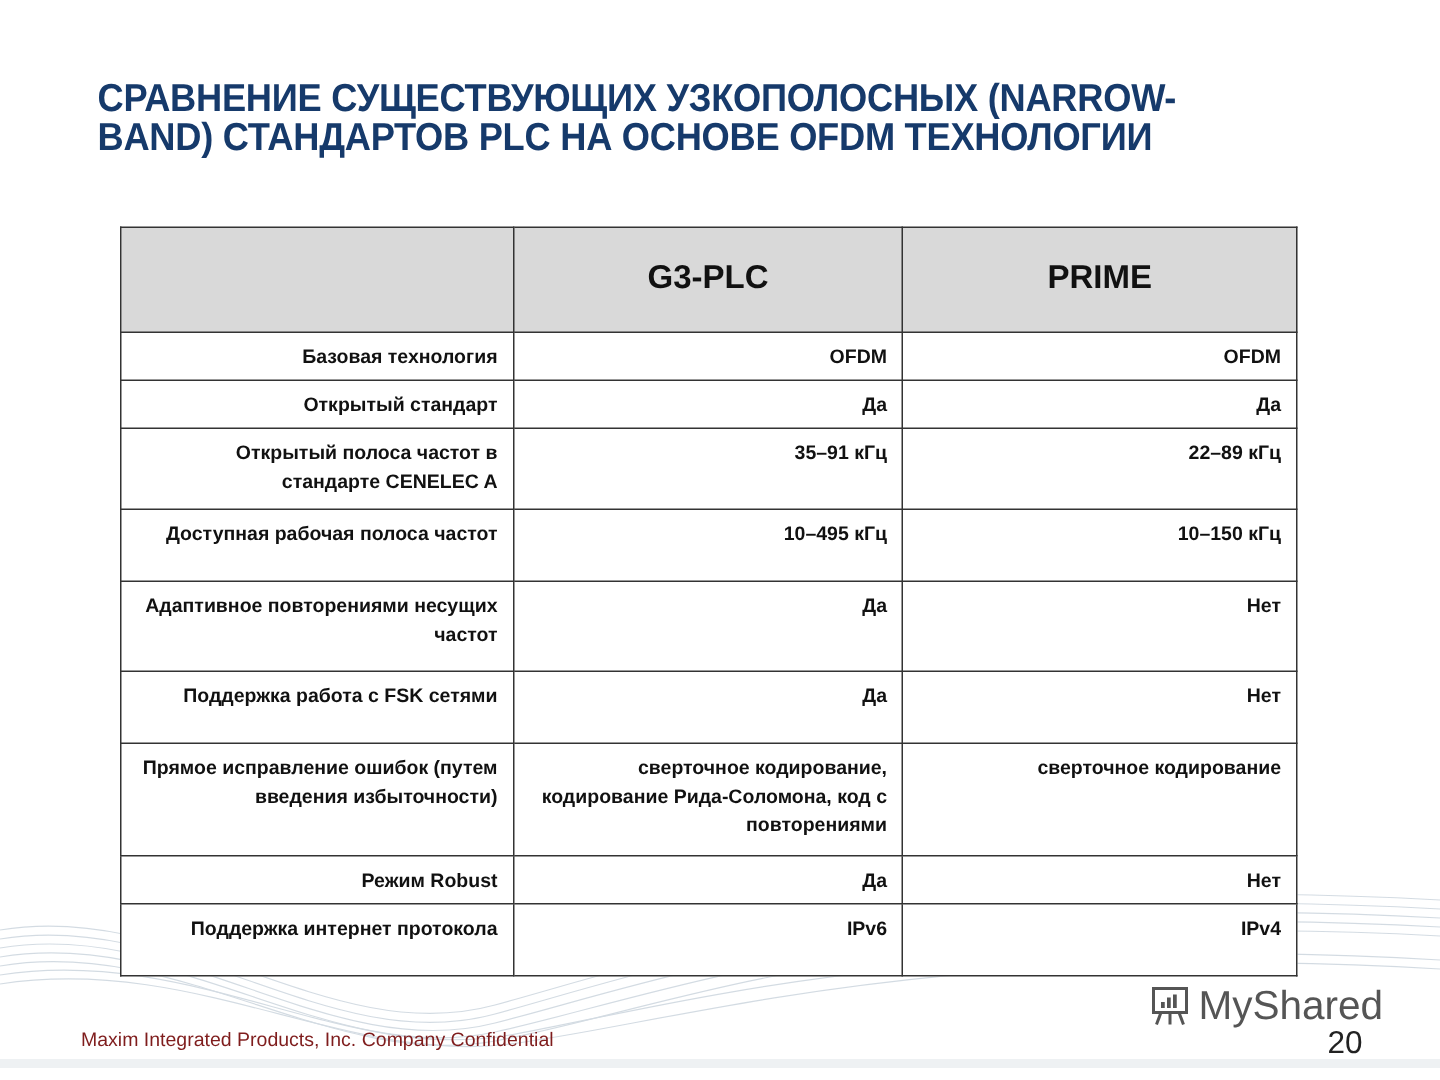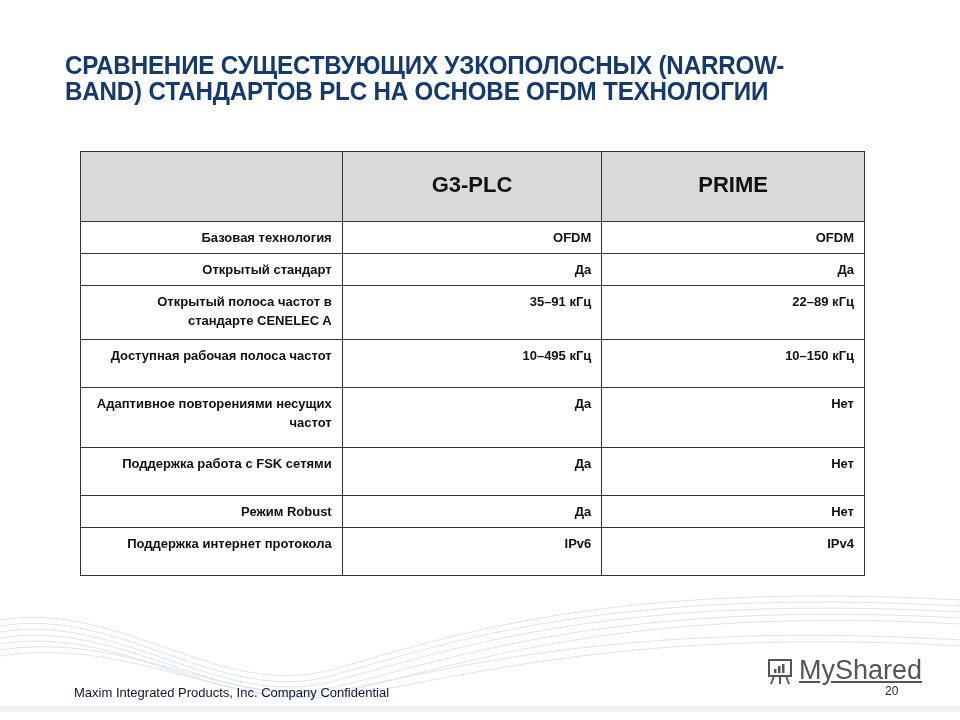--- a/index.html
+++ b/index.html
@@ -29,30 +29,30 @@
       padding: 6px 10px 4px 10px; line-height: 19px; text-align: right;
     }
     table.cmp thead th {
       background: #d9d9d9; height: 42px; font-size: 22px; font-weight: bold;
       text-align: center; vertical-align: top; padding-top: 23px; color: #111;
     }
     col.c1 { width: 262px; }
     col.c2 { width: 260px; }
     col.c3 { width: 263px; }
     .footer {
-      position: absolute; left: 74px; top: 685px; font-size: 13px; color: #0f172a;
+      position: absolute; left: 54px; top: 685px; font-size: 13px; color: #7f1d1d;
       z-index: 2;
     }
     .page-num {
-      position: absolute; left: 885px; top: 684px; font-size: 12px; color: #222;
+      position: absolute; left: 885px; top: 684px; font-size: 21px; color: #222;
       z-index: 3;
     }
     .logo {
-      position: absolute; left: 765px; top: 655px; display: flex; align-items: center;
-      color: #555; font-size: 27px; z-index: 2; text-decoration: underline;
+      position: absolute; left: 765px; top: 655px; display: flex; align-items: flex-start;
+      color: #555; font-size: 27px; z-index: 2;
     }
     .logo svg { margin-right: 4px; }
   </style>
 </head>
 <body>
 
 <svg class="bg-waves" viewBox="0 0 960 160" preserveAspectRatio="none">
   <g fill="none" stroke="#c9d3dc" stroke-width="0.8" opacity="0.8">
     <path d="M0 60 C 120 40, 220 140, 330 110 S 600 20, 960 40"></path>
     <path d="M0 66 C 120 46, 220 146, 330 116 S 600 26, 960 46"></path>
@@ -109,20 +109,25 @@
     <tr style="height:60px">
       <td>Адаптивное повторениями несущих частот</td>
       <td>Да</td>
       <td>Нет</td>
     </tr>
     <tr style="height:48px">
       <td>Поддержка работа с FSK сетями</td>
       <td>Да</td>
       <td>Нет</td>
     </tr>
+    <tr style="height:75px">
+      <td>Прямое исправление ошибок (путем введения избыточности)</td>
+      <td>сверточное кодирование, кодирование Рида-Соломона, код с повторениями</td>
+      <td>сверточное кодирование</td>
+    </tr>
     <tr style="height:32px">
       <td>Режим Robust</td>
       <td>Да</td>
       <td>Нет</td>
     </tr>
     <tr style="height:48px">
       <td>Поддержка интернет протокола</td>
       <td>IPv6</td>
       <td>IPv4</td>
     </tr>

